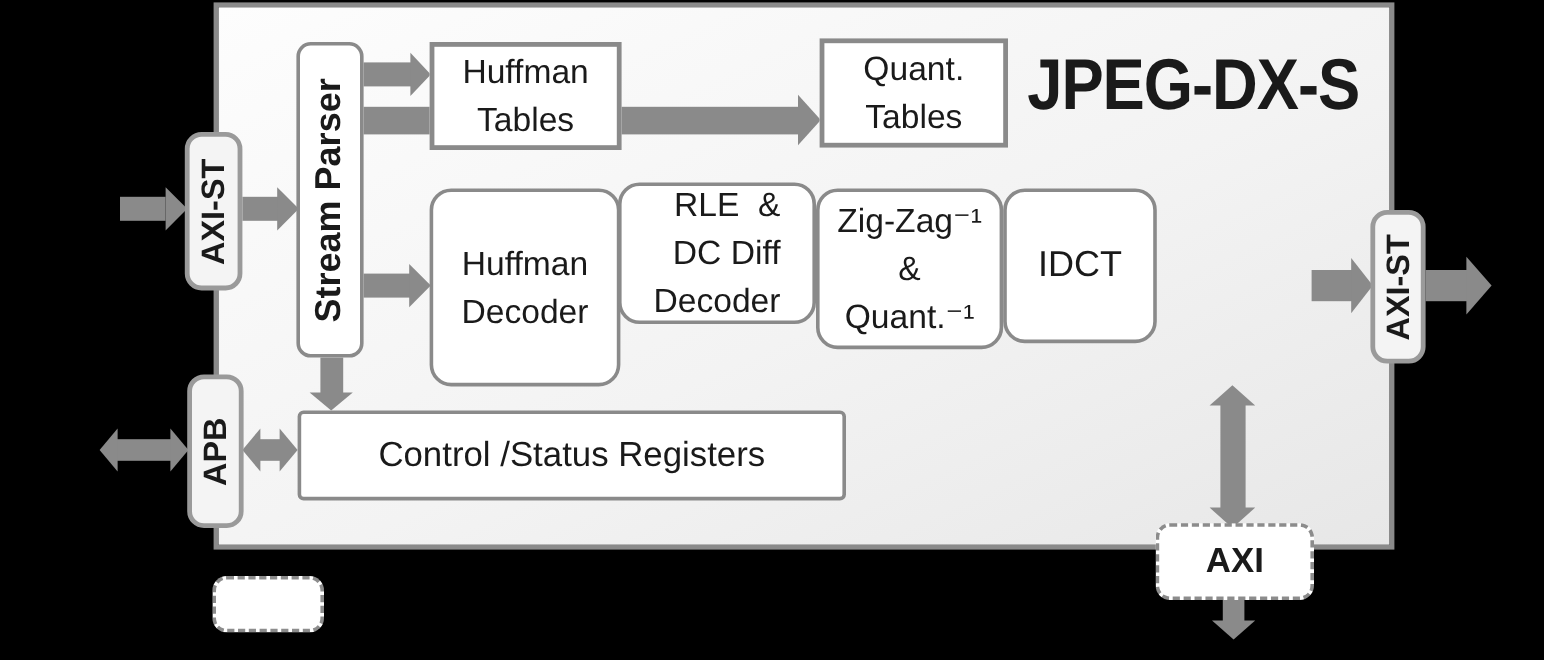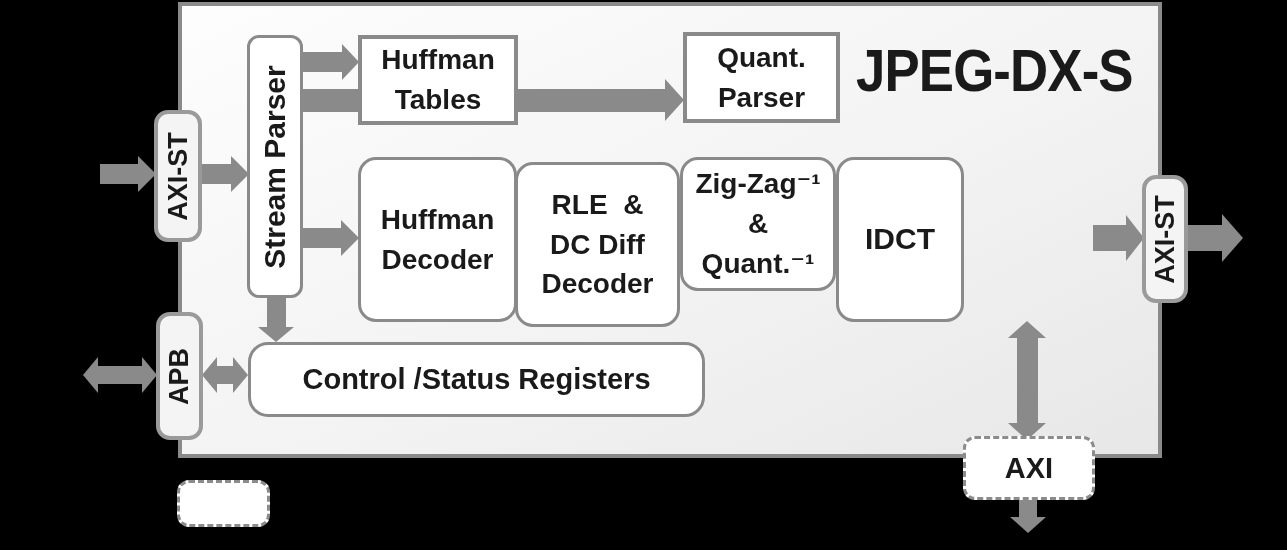--- a/index.html
+++ b/index.html
@@ -22,21 +22,21 @@
   }
   
   .box{
     position:absolute; box-sizing:border-box; background:#ffffff;
     border:3px solid #8a8a8a; display:flex; align-items:center; justify-content:center;
     text-align:center; z-index:3;
   }
   .sq{border-width:4px;}
   .round{border-radius:18px;}
   .dashed{border:3px dashed #8c8c8c; border-radius:12px;}
-  .lbl{white-space:pre-wrap; font-weight:700; line-height:1.42;}
+  .lbl{white-space:pre-wrap; font-weight:400; line-height:1.42;}
   
   .tab{
     position:absolute; box-sizing:border-box; background:#f4f4f4;
     border:4px solid #9a9a9a; border-radius:14px;
     display:flex; align-items:center; justify-content:center; z-index:6;
   }
   .vtext{transform:rotate(-90deg); white-space:nowrap; font-weight:600; font-size:27px;}
   
   .arrow{position:absolute; left:0; top:0; z-index:2;}
   .bar{position:absolute; background:#8a8a8a;}
@@ -119,46 +119,46 @@
     <span class="vtext" style="font-size:30px;">Stream Parser</span>
   </div>
 
   <div class="box sq" style="left:358px;top:35px;width:160px;height:90px;">
     <span class="lbl" style="font-size:28px;">Huffman
 Tables</span>
   </div>
 
   <div class="box sq" style="left:683px;top:32px;width:157px;height:91px;">
     <span class="lbl" style="font-size:28px;">Quant.
-Parser</span>
+Tables</span>
   </div>
 
   <div class="box round" style="left:358px;top:157px;width:159px;height:165px;">
     <span class="lbl" style="font-size:28px;">Huffman
 Decoder</span>
   </div>
 
-  <div class="box round" style="left:515px;top:162px;width:165px;height:165px;">
+  <div class="box round" style="left:515px;top:152px;width:165px;height:118px;text-align:right;">
     <span class="lbl" style="font-size:28px;">RLE  &amp;
 DC Diff
 Decoder</span>
   </div>
 
   <div class="box round" style="left:680px;top:157px;width:156px;height:134px;">
     <span class="lbl" style="font-size:28px;">Zig-Zag⁻¹
 &amp;
 Quant.⁻¹</span>
   </div>
 
-  <div class="box round" style="left:836px;top:157px;width:128px;height:165px;">
+  <div class="box round" style="left:836px;top:157px;width:128px;height:129px;">
     <span class="lbl" style="font-size:30px;">IDCT</span>
   </div>
 
 
-  <div class="box" style="left:248px;top:342px;width:457px;height:75px;border-radius:20px;">
+  <div class="box" style="left:248px;top:342px;width:457px;height:75px;border-radius:5px;">
     <span class="lbl" style="font-size:29px;">Control /Status Registers</span>
   </div>
 
   <div class="box dashed" style="left:177px;top:480px;width:93px;height:47px;z-index:2;"></div>
 
   <div class="tab" style="left:154px;top:110px;width:48px;height:132px;">
     <span class="vtext">AXI-ST</span>
   </div>
 
   <div class="tab" style="left:156px;top:312px;width:47px;height:128px;">

